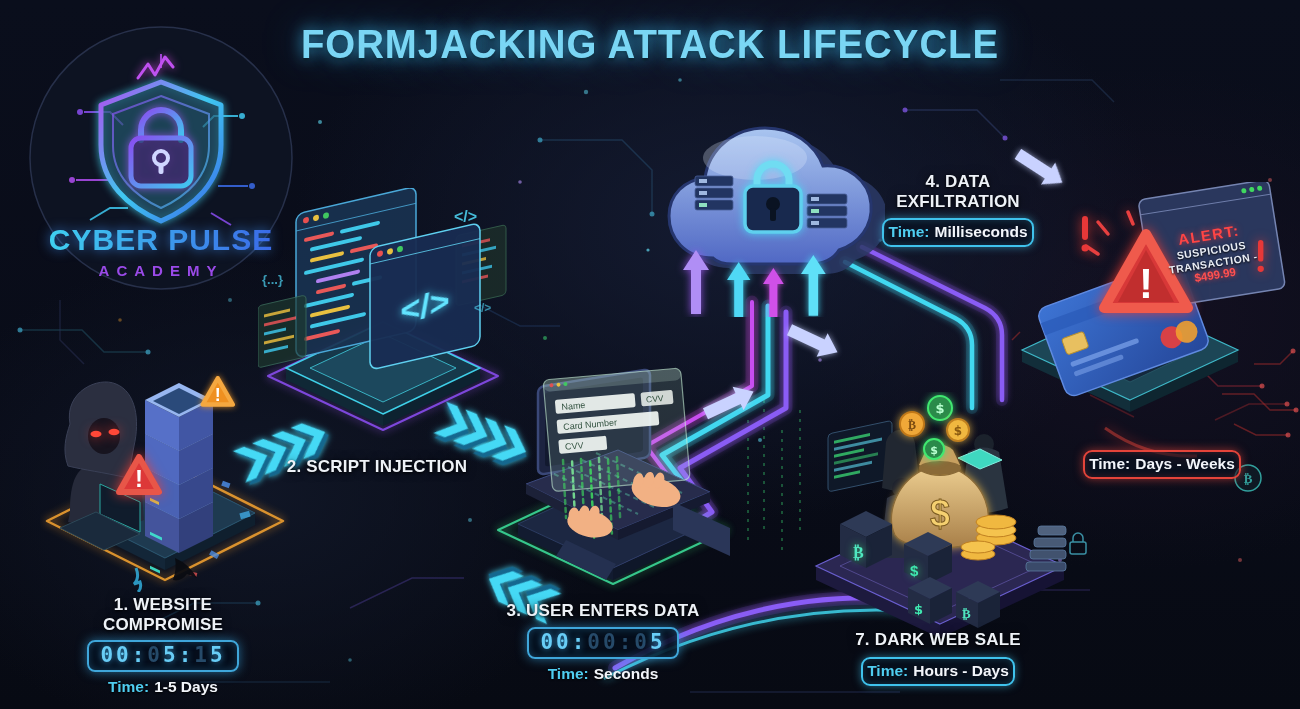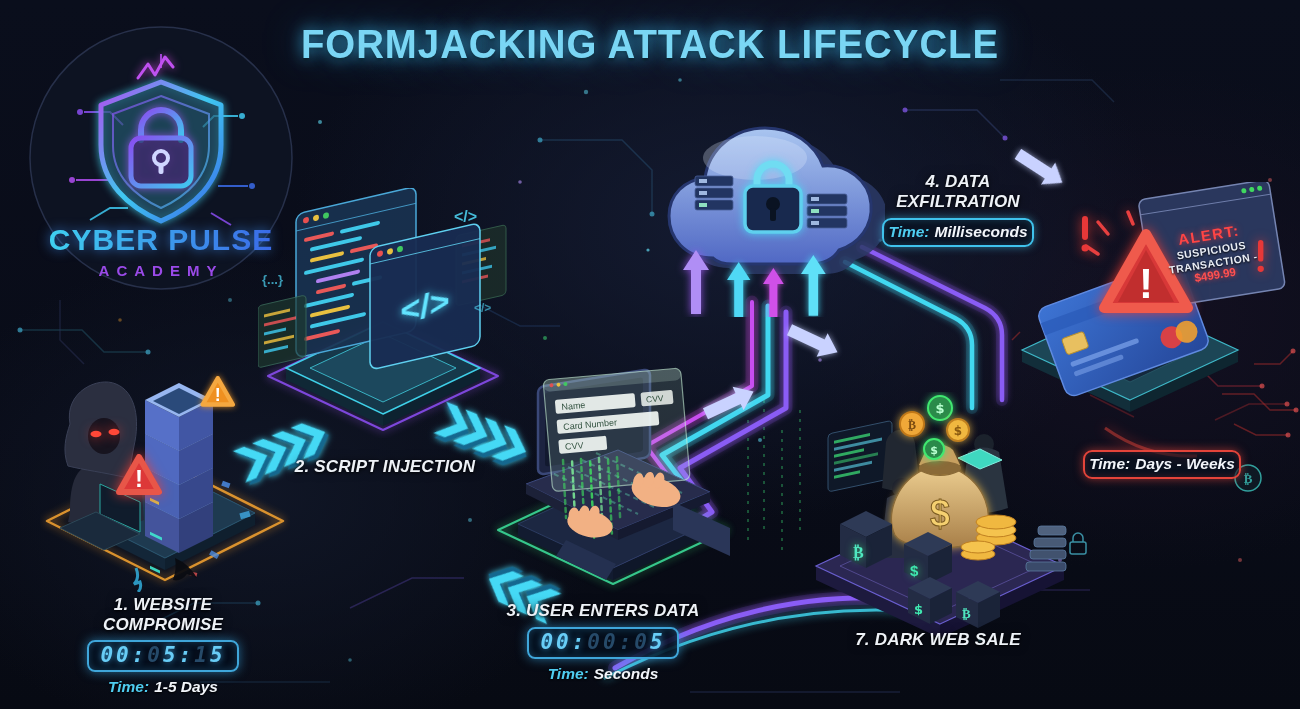--- a/index.html
+++ b/index.html
@@ -14,21 +14,21 @@
   }
   .abs{position:absolute;}
   
   #title{
     left:0;top:22px;width:1300px;text-align:center;
     font-size:40px;font-weight:bold;letter-spacing:1px;color:#7ad6f4;
     transform:scaleX(.96);
     text-shadow:0 0 16px rgba(64,186,238,.85),0 0 42px rgba(64,186,238,.4),0 2px 3px rgba(0,0,0,.85);
   }
   
-  .stage{position:absolute;text-align:center;color:#eef2f7;font-style:italic;}
+  .stage{position:absolute;text-align:center;color:#eef2f7;}
   .stage-title{
     font-size:17px;font-weight:bold;letter-spacing:.2px;line-height:1.15;
     text-shadow:0 1px 3px rgba(0,0,0,.9),0 0 10px rgba(0,0,0,.6);
   }
   .time-line{margin-top:6px;font-size:15.5px;font-weight:bold;text-shadow:0 1px 2px #000;}
   .tp{color:#4fcdf0;margin-right:5px;}
   .tv{color:#f2f5fa;}
   .tp-white{color:#f2f5fa;margin-right:5px;}
   .time-box{
     display:inline-block;margin-top:7px;padding:3px 4px 4px;
@@ -650,41 +650,44 @@
   <div id="title" class="abs">FORMJACKING ATTACK LIFECYCLE</div>
 
   <div class="stage" style="left:54px;top:595px;width:218px">
     <div class="stage-title">1. WEBSITE COMPROMISE</div>
     <div class="clock"><span>00:</span><span class="dim">0</span><span>5:</span><span class="dim">1</span><span>5</span></div>
     <div class="time-line">
       <span class="tp">Time:</span><span class="tv">1-5 Days</span>
     </div>
   </div>
 
-  <div class="stage" style="left:292px;top:457px;width:186px">
+  <div class="stage" style="left:284px;top:457px;width:186px">
     <div class="stage-title">2. SCRIPT INJECTION</div>
   </div>
 
   <div class="stage" style="left:506px;top:601px;width:194px">
     <div class="stage-title">3. USER ENTERS DATA</div>
     <div class="clock"><span>00:</span><span class="dim">00:0</span><span>5</span></div>
     <div class="time-line">
       <span class="tp">Time:</span><span class="tv">Seconds</span>
     </div>
   </div>
 
   <div class="stage" style="left:875px;top:172px;width:166px">
     <div class="stage-title" style="width:130px;margin:0 auto">4. DATA EXFILTRATION</div>
     <div class="time-box">
       <span class="tp">Time:</span><span class="tv">Milliseconds</span>
     </div>
   </div>
 
   <div class="stage" style="left:852px;top:630px;width:172px">
     <div class="stage-title">7. DARK WEB SALE</div>
+    <div class="time-box">
+      <span class="tp">Time:</span><span class="tv">Hours - Days</span>
+    </div>
   </div>
 
   <div class="stage" style="left:1078px;top:443px;width:168px">
     <div class="time-box red">
       <span class="tp-white">Time:</span><span class="tv">Days - Weeks</span>
     </div>
   </div>
 
   <div id="alert-text" class="abs">
     <div class="a1">ALERT:</div>

